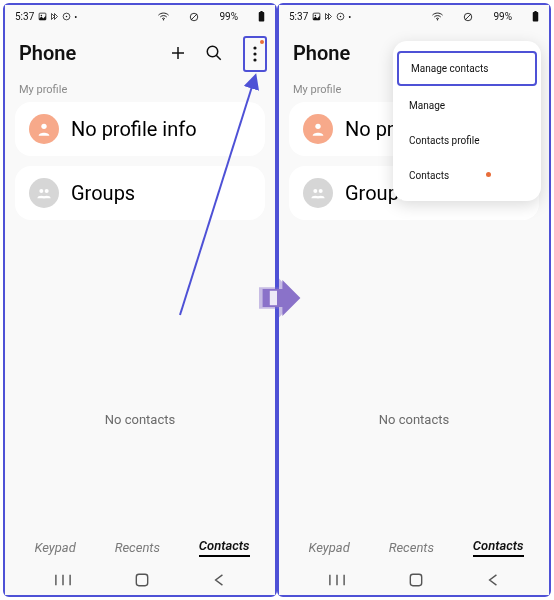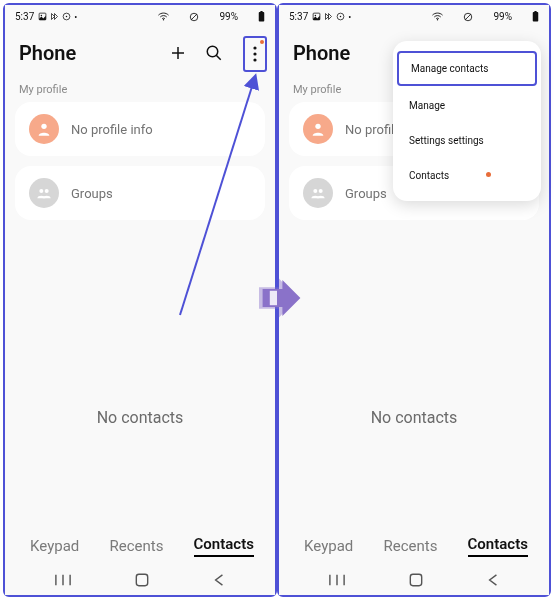--- a/index.html
+++ b/index.html
@@ -48,30 +48,30 @@
   .dot-badge { position: absolute; top: -2px; right: -3px; width: 4px; height: 4px; background: #e86d3a; border-radius: 50%; }
   .section-label { font-size: 11px; color: #8a8a8a; padding: 6px 14px 6px 14px; }
   .list-item {
     display: flex; align-items: center; gap: 12px;
     background: #fff; border-radius: 16px;
     padding: 12px 14px; margin: 0 10px 10px 10px;
   }
   .avatar { width: 30px; height: 30px; border-radius: 50%; display: flex; align-items: center; justify-content: center; }
   .avatar.orange { background: #f7a98a; }
   .avatar.grey { background: #d6d6d6; }
-  .list-text { font-size: 13px; color: #737373; }
+  .list-text { font-size: 20px; color: #000000; }
   .empty {
     flex: 1; display: flex; align-items: center; justify-content: center;
-    font-size: 16px; color: #6b6b6b;
+    font-size: 13px; color: #6b6b6b;
     padding-top: 80px;
   }
   .tabs {
     display: flex; justify-content: space-around; align-items: center;
     padding: 10px 6px 6px 10px; background: #f9f9f9;
-    font-size: 15px; color: #7a7a7a;
+    font-size: 13px; color: #7a7a7a; font-style: italic;
   }
   .tab.active { color: #111; font-weight: 600; border-bottom: 2px solid #000000; padding-bottom: 2px; }
   .navbar {
     display: flex; justify-content: space-around; align-items: center;
     padding: 10px 18px 8px 18px; background: #f9f9f9;
     color: #555;
   }
   .menu {
     position: absolute; top: 36px; right: 8px;
     background: #fff; border-radius: 14px;
@@ -307,21 +307,21 @@
           <rect x="1.5" y="1.5" width="13" height="13" rx="3" fill="none" stroke="#555" stroke-width="1.6"></rect>
         </svg>
       <svg width="12" height="14" viewBox="0 0 14 16">
           <path d="M11 2 L3 8 L11 14" fill="none" stroke="#555" stroke-width="1.6"></path>
         </svg>
     </div>
 
     <div class="menu">
       <div class="menu-item first">Manage contacts</div>
       <div class="menu-item">Manage</div>
-      <div class="menu-item">Settings settings</div>
+      <div class="menu-item">Contacts profile</div>
       <div class="menu-item">
         <span>Contacts</span>
         <span class="menu-dot"></span>
       </div>
     </div>
   </div>
 </div>
 
 <div class="arrow-center">
   <svg width="54" height="54" viewBox="0 0 60 60">

